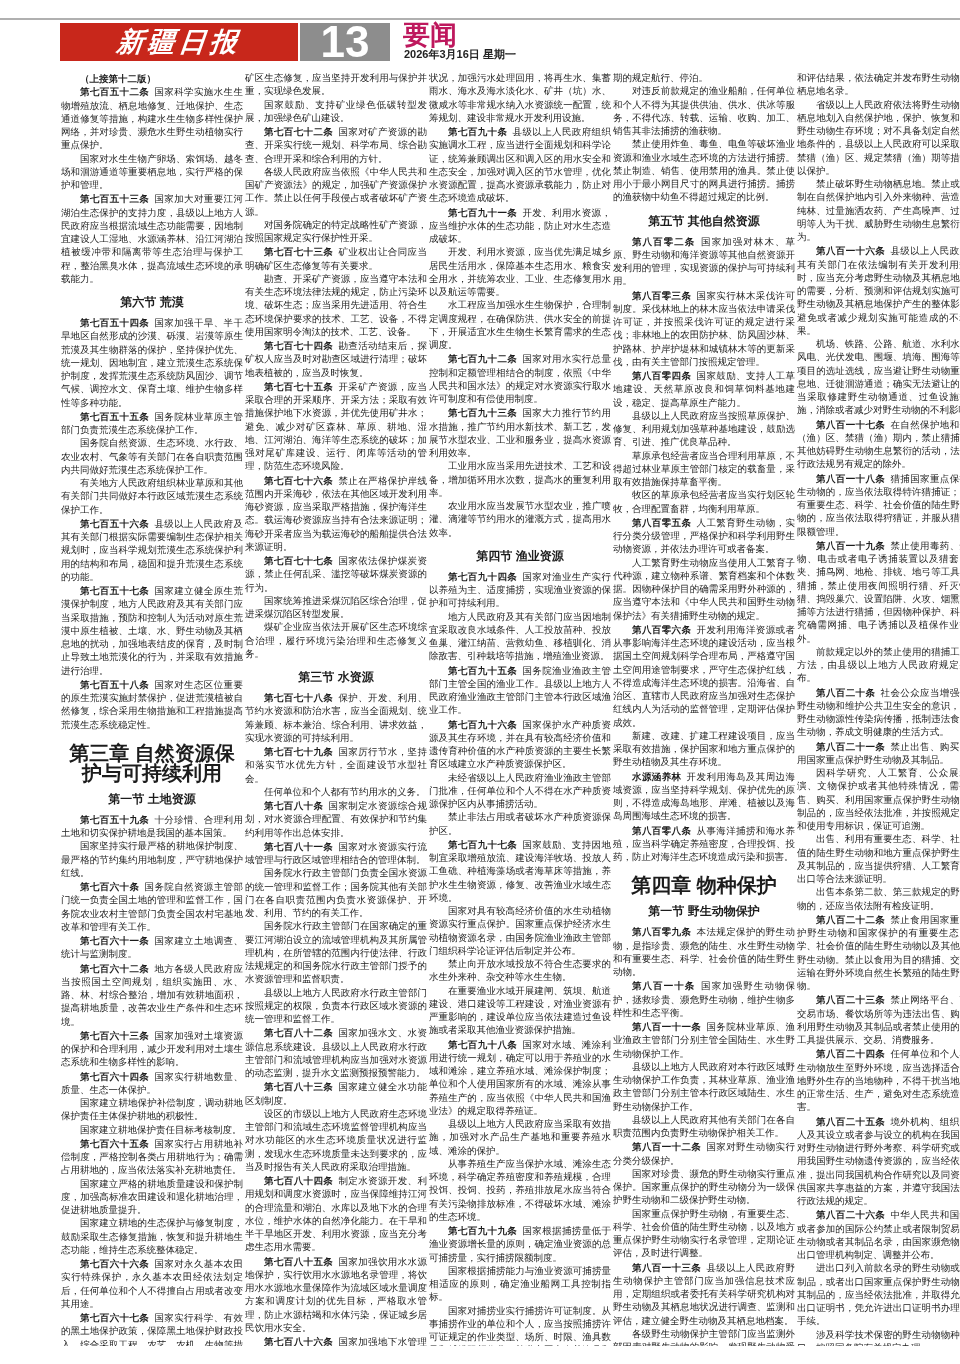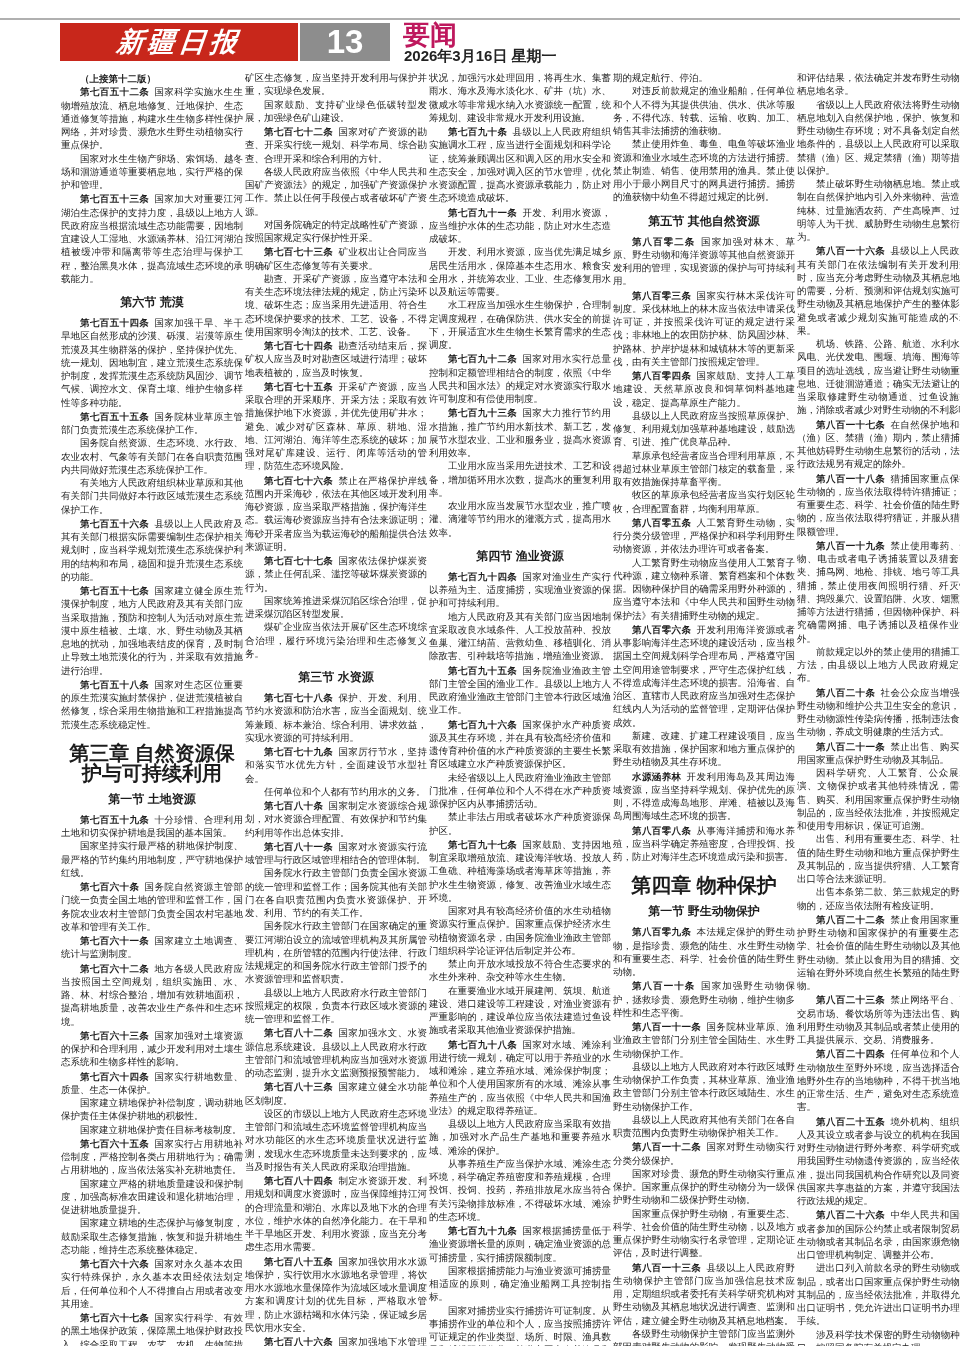--- a/index.html
+++ b/index.html
@@ -5,24 +5,24 @@
   html,body{margin:0;padding:0;background:#e8e8e8;}
   .page{position:relative;width:960px;height:1364px;background:#ffffff;margin:0 auto;overflow:hidden;
         font-family:"Liberation Serif","DejaVu Serif",serif;color:#1c1c1c;}
   .top-rule{position:absolute;left:0;top:18px;width:960px;height:2px;background:#b0b0b0;}
   .masthead-box{position:absolute;left:60px;top:23px;width:238px;height:38px;background:#c8271b;
         display:flex;align-items:center;justify-content:center;}
   .masthead-text{color:#ffffff;font-weight:bold;font-size:27px;letter-spacing:4px;
         font-style:italic;transform:skewX(-6deg);font-family:"Liberation Sans",sans-serif;white-space:nowrap;}
   .pagenum-box{position:absolute;left:300px;top:23px;width:90px;height:38px;background:#8d8d8d;
         display:flex;align-items:center;justify-content:center;}
-  .pagenum-text{color:#ffffff;font-weight:bold;font-size:33px;font-family:"Liberation Sans",sans-serif;}
+  .pagenum-text{color:#ffffff;font-weight:bold;font-size:44px;font-family:"Liberation Sans",sans-serif;}
   .section-title{position:absolute;left:403px;top:17px;font-size:27px;font-weight:bold;color:#be185d;
         font-family:"Liberation Sans",sans-serif;}
-  .date-line{position:absolute;left:404px;top:47px;font-size:15px;font-weight:bold;color:#222;
+  .date-line{position:absolute;left:404px;top:47px;font-size:11px;font-weight:bold;color:#222;
         font-family:"Liberation Sans",sans-serif;}
   .body-cols{position:absolute;left:13px;top:72px;display:flex;gap:2px;margin-left:48px;}
   .column{width:182px;height:1274px;overflow:hidden;font-size:9.5px;line-height:13.25px;}
   .para{margin:0;text-indent:2em;text-align:justify;word-break:break-all;}
   .para.noindent{text-indent:0;}
   .para.boldp{font-weight:bold;font-family:"Liberation Sans",sans-serif;}
   .para b{font-family:"Liberation Sans",sans-serif;font-weight:bold;}
   .h-chapter{font-weight:bold;text-align:center;font-size:20px;line-height:20px;margin:11px 0 9px;
         font-family:"Liberation Sans",sans-serif;}
   .h-section{font-weight:bold;text-align:center;font-size:12px;line-height:14px;margin:9px 0 7px;

